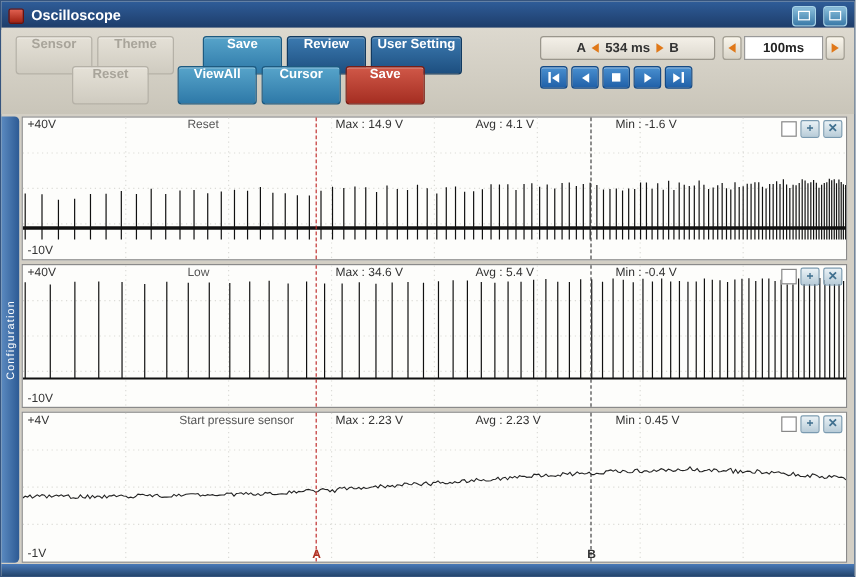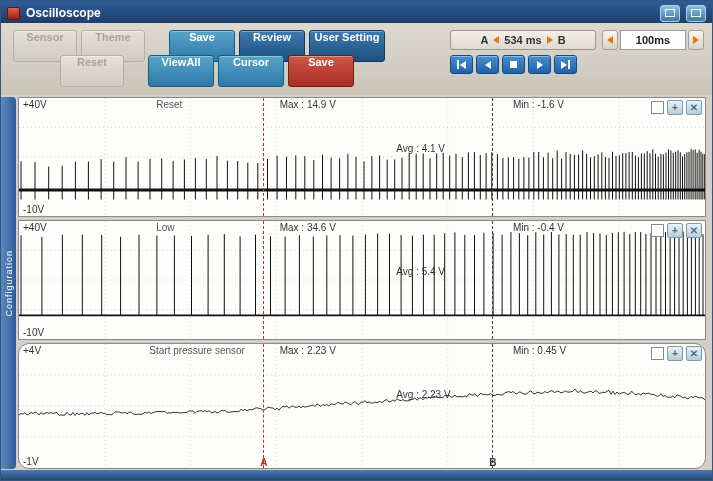--- a/index.html
+++ b/index.html
@@ -49,25 +49,25 @@
   .t-right{width:0;height:0;border-top:4px solid transparent;border-bottom:4px solid transparent;border-left:6px solid #fff;}
   .vbar{width:2px;height:9px;background:#fff;}
   .sq{width:7px;height:7px;background:#fff;}
   
   .sidebar{position:absolute;left:0;top:96px;width:15px;height:372px;cursor:pointer;
     background:linear-gradient(90deg,#5b8ac0,#2d5a94);border-radius:0 4px 4px 0;
     display:flex;align-items:center;justify-content:center;}
   .sidebar span{writing-mode:vertical-rl;transform:rotate(180deg);color:#fff;font-size:9px;letter-spacing:1px;}
   
   .channel{position:absolute;left:17px;width:688px;background:#fdfdfb;border:1px solid #8a8a8a;box-sizing:border-box;}
-  .ch0{top:96px;height:120px;} .ch1{top:219px;height:120px;} .ch2{top:342px;height:126px;border-radius:11px;}
+  .ch0{top:96px;height:120px;} .ch1{top:219px;height:120px;} .ch2{top:342px;height:126px;}
   .wave{position:absolute;left:0;top:0;}
   .ch-top{position:absolute;top:1px;left:0;right:0;height:14px;font-size:10px;color:#333;}
   .ch-top span{position:absolute;white-space:nowrap;}
-  .vmax{left:4px;} .chname{left:20%;color:#555;} .stat-max{left:38%;} .stat-avg{left:55%;margin-top:44px;} .stat-min{left:72%;}
+  .vmax{left:4px;} .chname{left:20%;color:#555;} .stat-max{left:38%;} .stat-avg{left:55%;} .stat-min{left:72%;}
   .vmin{position:absolute;bottom:1px;left:4px;font-size:10px;color:#333;}
   .ctrls{position:absolute;top:2px;right:3px;display:flex;gap:3px;align-items:center;}
   .cb{width:11px;height:11px;background:#fff;border:1px solid #888;cursor:pointer;}
   .mini{width:14px;height:13px;border:1px solid #7a9ab0;border-radius:2px;cursor:pointer;
     background:linear-gradient(#eaf2f6,#b8ccd8);color:#40708f;font-size:10px;line-height:11px;
     display:flex;align-items:center;justify-content:center;font-weight:bold;}
   .cursor{position:absolute;top:0;bottom:0;width:0;border-left:1px dashed #c03030;cursor:ew-resize;}
   .cur-b{border-left:1px dashed #444;}
   .cur-label{position:absolute;bottom:0;font-size:10px;font-weight:bold;}
   .la{color:#b03020;} .lb{color:#333;}

